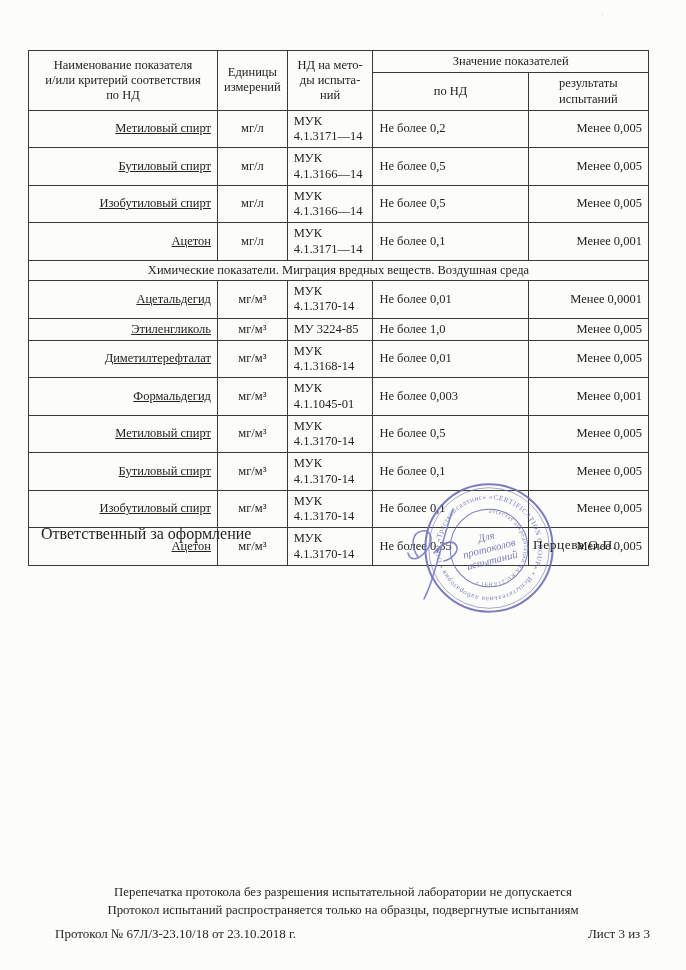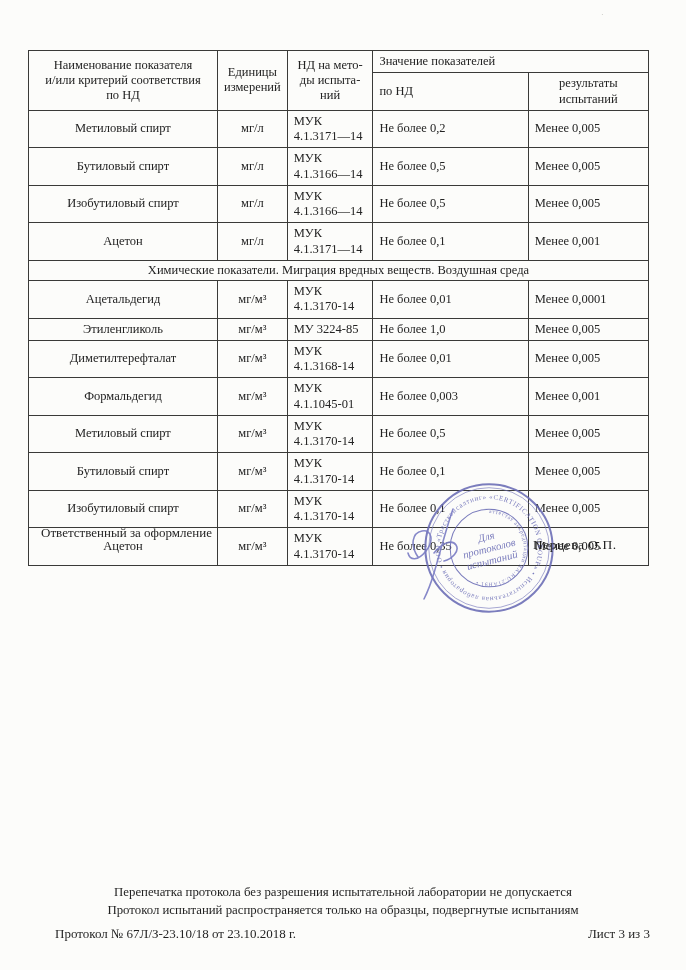--- a/index.html
+++ b/index.html
@@ -30,36 +30,36 @@
     color:#232323;
   }
   table.results td, table.results th{
     border:1px solid #3a3a38;
     padding:3px 6px;
     font-weight:normal;
     vertical-align:middle;
     background:transparent;
   }
   table.results{border:1.5px solid #2e2e2c;}
-  th.group-head{text-align:left;}
+  th.group-head{text-align:center;}
   th.multi{white-space:pre-line;text-align:center;}
-  td.cell-name{text-align:center;padding-left:7px;}
+  td.cell-name{text-align:right;padding-left:7px;text-decoration:underline;}
   td.cell-unit{text-align:center;}
   td.cell-method{white-space:pre-line;text-align:left;}
   td.cell-norm{text-align:left;}
-  td.cell-result{text-align:left;border-radius:10px;}
+  td.cell-result{text-align:right;border-radius:10px;}
   tr.section-row td{
     text-align:center;
     padding:2px 4px;
     margin-top:29px;
   }
   
   .signoff-label{
     position:absolute;top:525px;left:41px;
-    font-size:13px;
+    font-size:16px;
   }
   .signoff-name{
     position:absolute;top:537px;left:533px;
     font-size:13.5px;
     z-index:4;
     letter-spacing:.5px;
   }
   .stamp{
     position:absolute;top:481px;left:422px;
     width:134px;height:134px;

